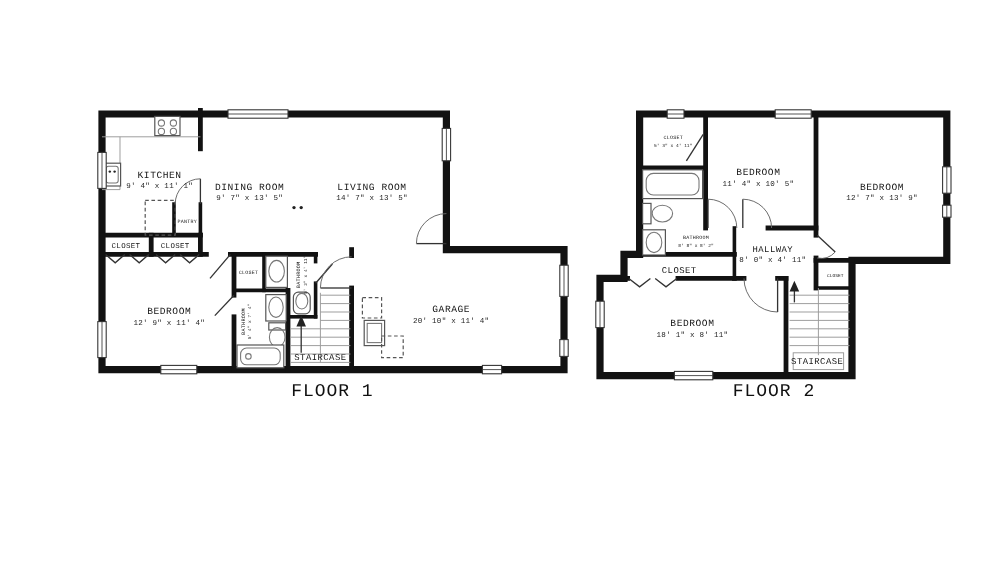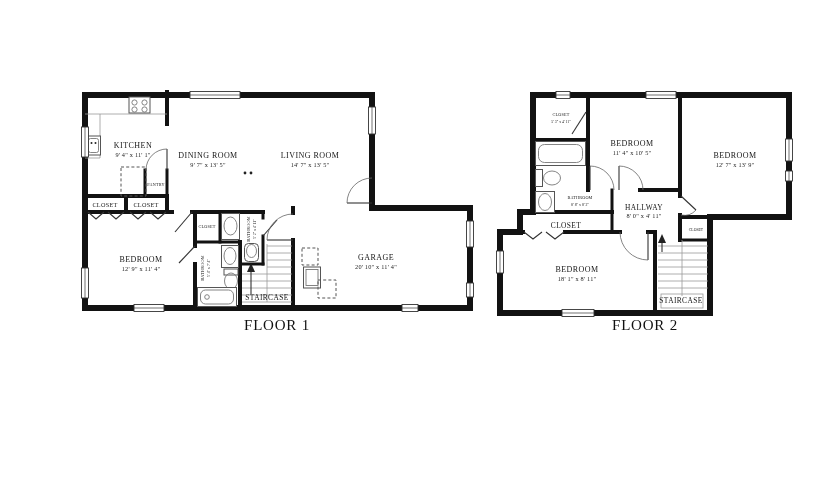--- a/index.html
+++ b/index.html
@@ -1,17 +1,17 @@
 <!DOCTYPE html>
 <html><head>
 <meta charset="utf-8">
 <style>
   html,body{margin:0;padding:0;background:#ffffff;}
   .page{position:relative;width:840px;height:480px;background:#ffffff;overflow:hidden;
-        font-family:Liberation Serif, serif;}
+        font-family:Liberation Mono, monospace;}
   svg{display:block;}
   
   .wx{stroke:#121212;stroke-width:6;fill:#ffffff;stroke-linejoin:miter;}
   .wi{stroke:#121212;stroke-width:4;fill:none;stroke-linecap:square;}
   .wt{stroke:#121212;stroke-width:3;fill:none;stroke-linecap:square;}
   
   .thin{stroke:#9a9a9a;stroke-width:.8;fill:none;}
   .fix{stroke:#555;stroke-width:1;fill:#ffffff;}
   .fix2{stroke:#777;stroke-width:.9;fill:none;}
   .dash{stroke:#555;stroke-width:1;fill:none;stroke-dasharray:3 2.2;}

